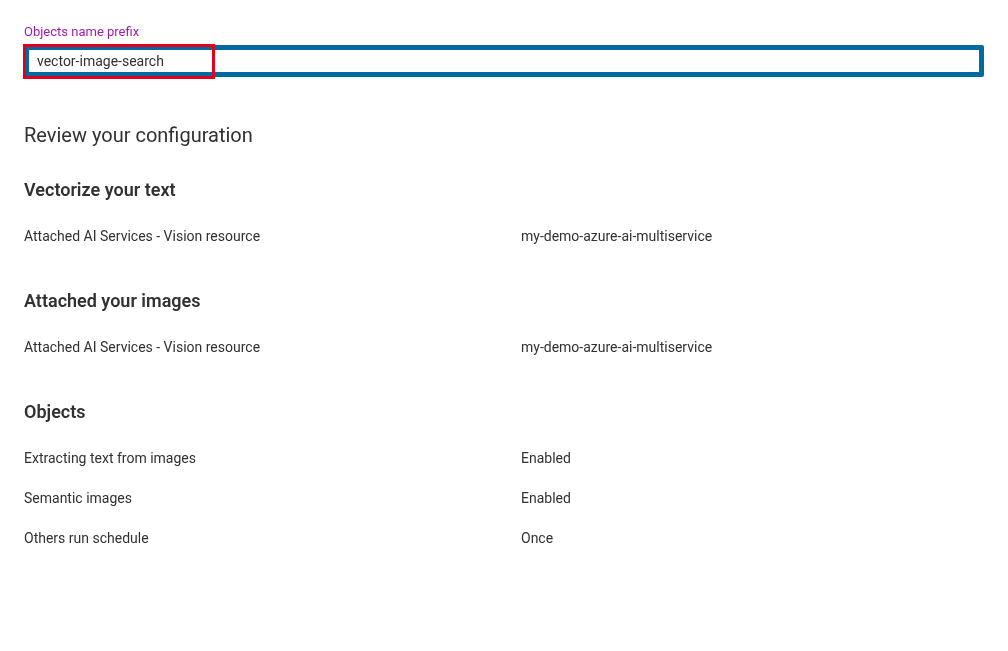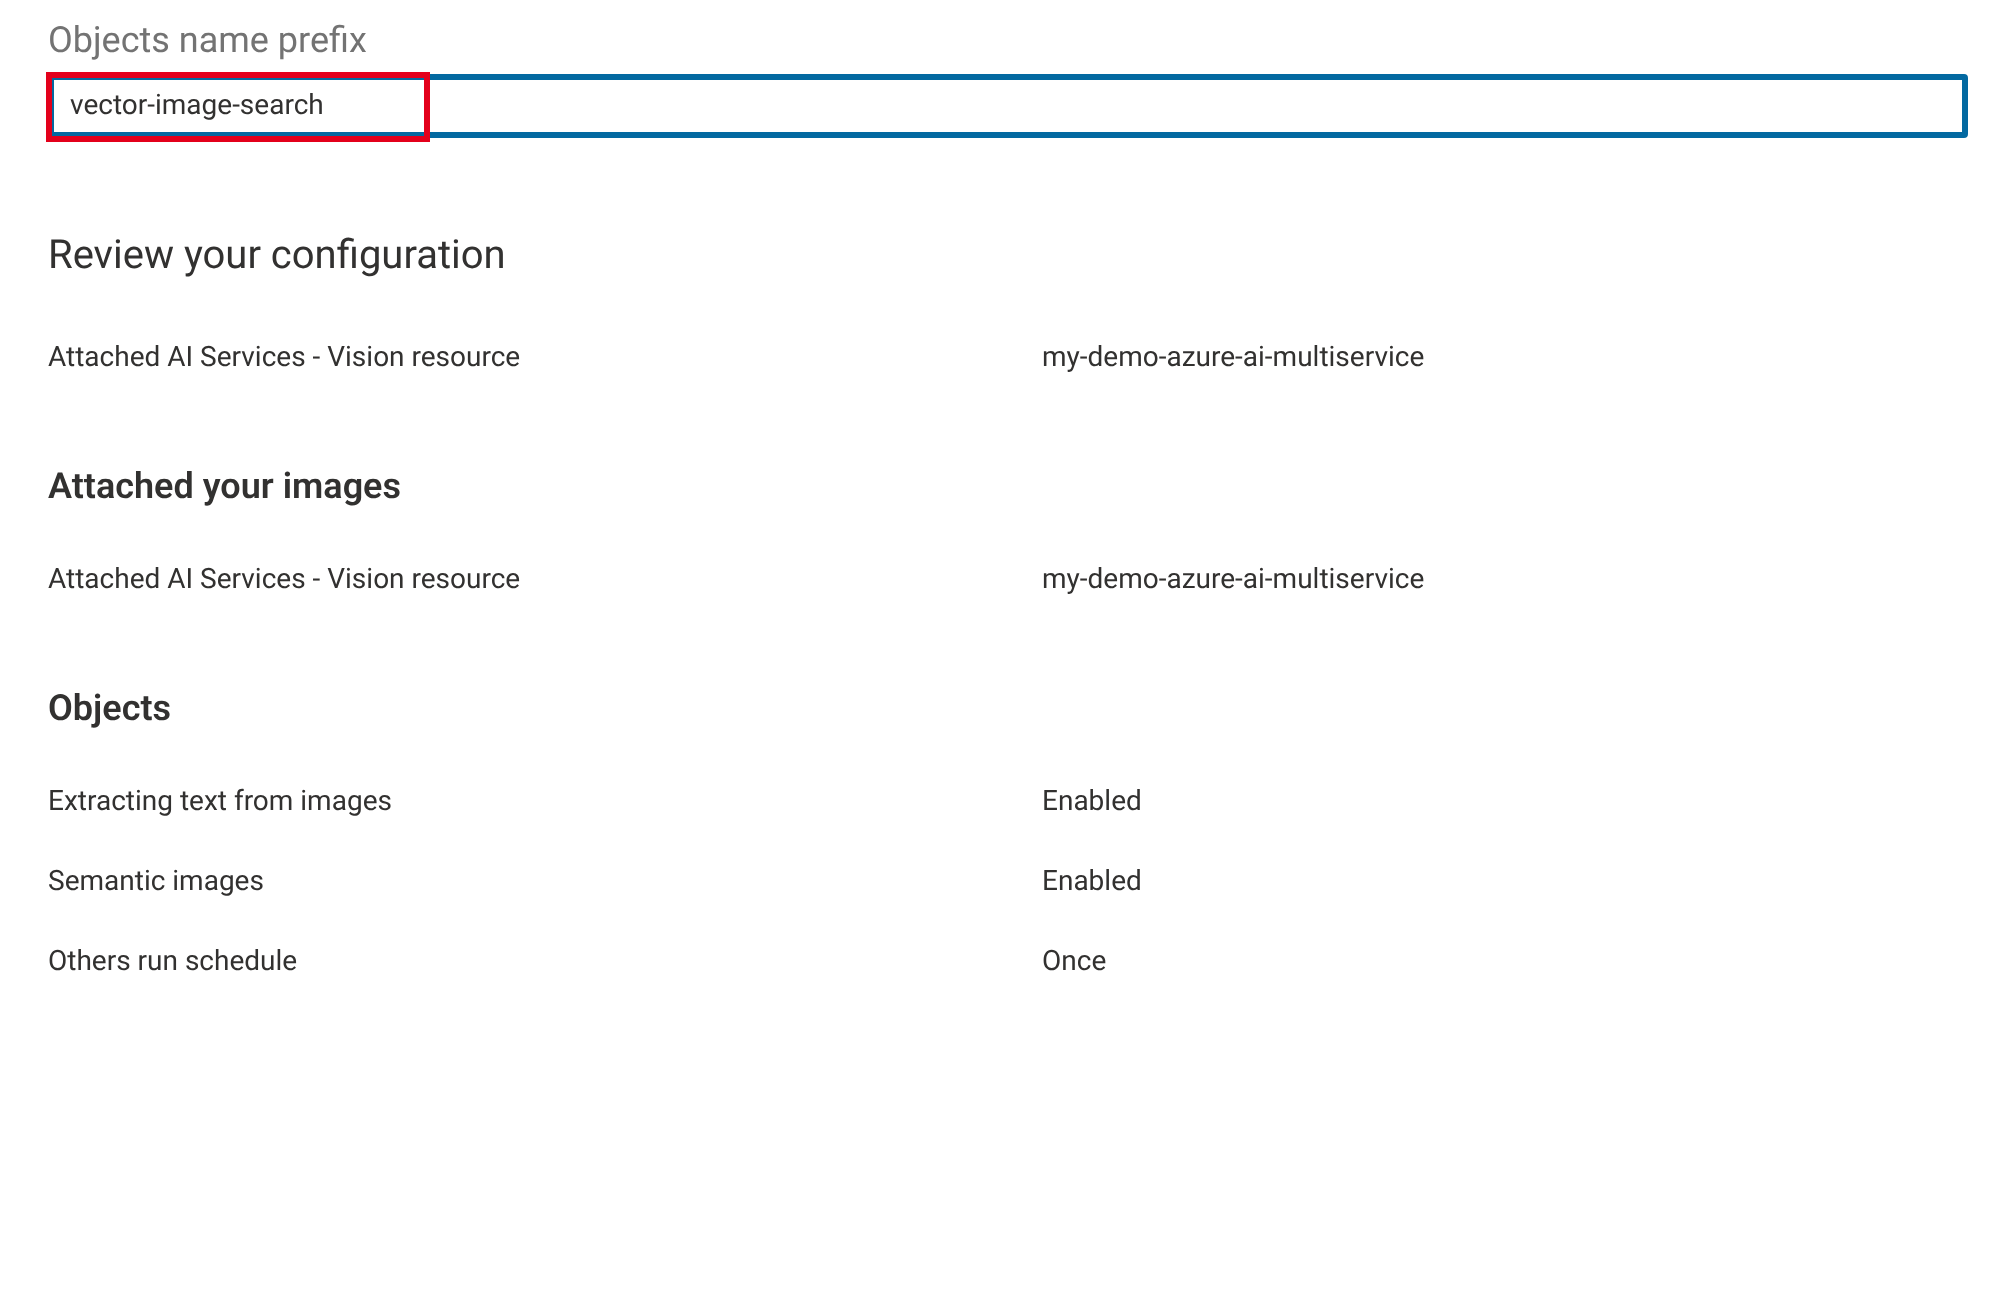--- a/index.html
+++ b/index.html
@@ -7,37 +7,38 @@
       font-family: "Segoe UI", -apple-system, BlinkMacSystemFont, Roboto, "Helvetica Neue", Arial, sans-serif;
       color: #323130;
       background: #ffffff;
       padding: 0;
       width: 1008px;
     }
     .page {
       padding: 10px 24px 24px 24px;
     }
     .field-label {
-      font-size: 18px;
+      font-size: 13px;
       font-weight: 400;
-      color: #737373;
+      color: #a21caf;
       margin-bottom: 6px;
+      margin-top: 14px;
     }
     .input-wrap {
       position: relative;
       margin-bottom: 46px;
     }
     .text-input {
       width: 100%;
       height: 32px;
       padding: 4px 8px;
       font-size: 14px;
       font-family: inherit;
       color: #323130;
-      border: 3px solid #0369a1;
+      border: 5px solid #0369a1;
       border-radius: 2px;
       outline: none;
       background: #ffffff;
     }
     .highlight-box {
       position: absolute;
       top: -1px;
       left: -1px;
       width: 192px;
       height: 35px;
@@ -84,20 +85,21 @@
   <div class="field-label">Objects name prefix</div>
 
   <div class="input-wrap">
     <input type="text" class="text-input" value="vector-image-search" style="">
     <div class="highlight-box"></div>
   </div>
 
   <h2 class="section-title">Review your configuration</h2>
 
   <div class="block">
+    <h3 class="subsection-title">Vectorize your text</h3>
     <div class="kv-row">
       <div class="kv-label">Attached AI Services - Vision resource</div>
       <div class="kv-value">my-demo-azure-ai-multiservice</div>
     </div>
   </div>
 
   <div class="block">
     <h3 class="subsection-title">Attached your images</h3>
     <div class="kv-row">
       <div class="kv-label">Attached AI Services - Vision resource</div>

